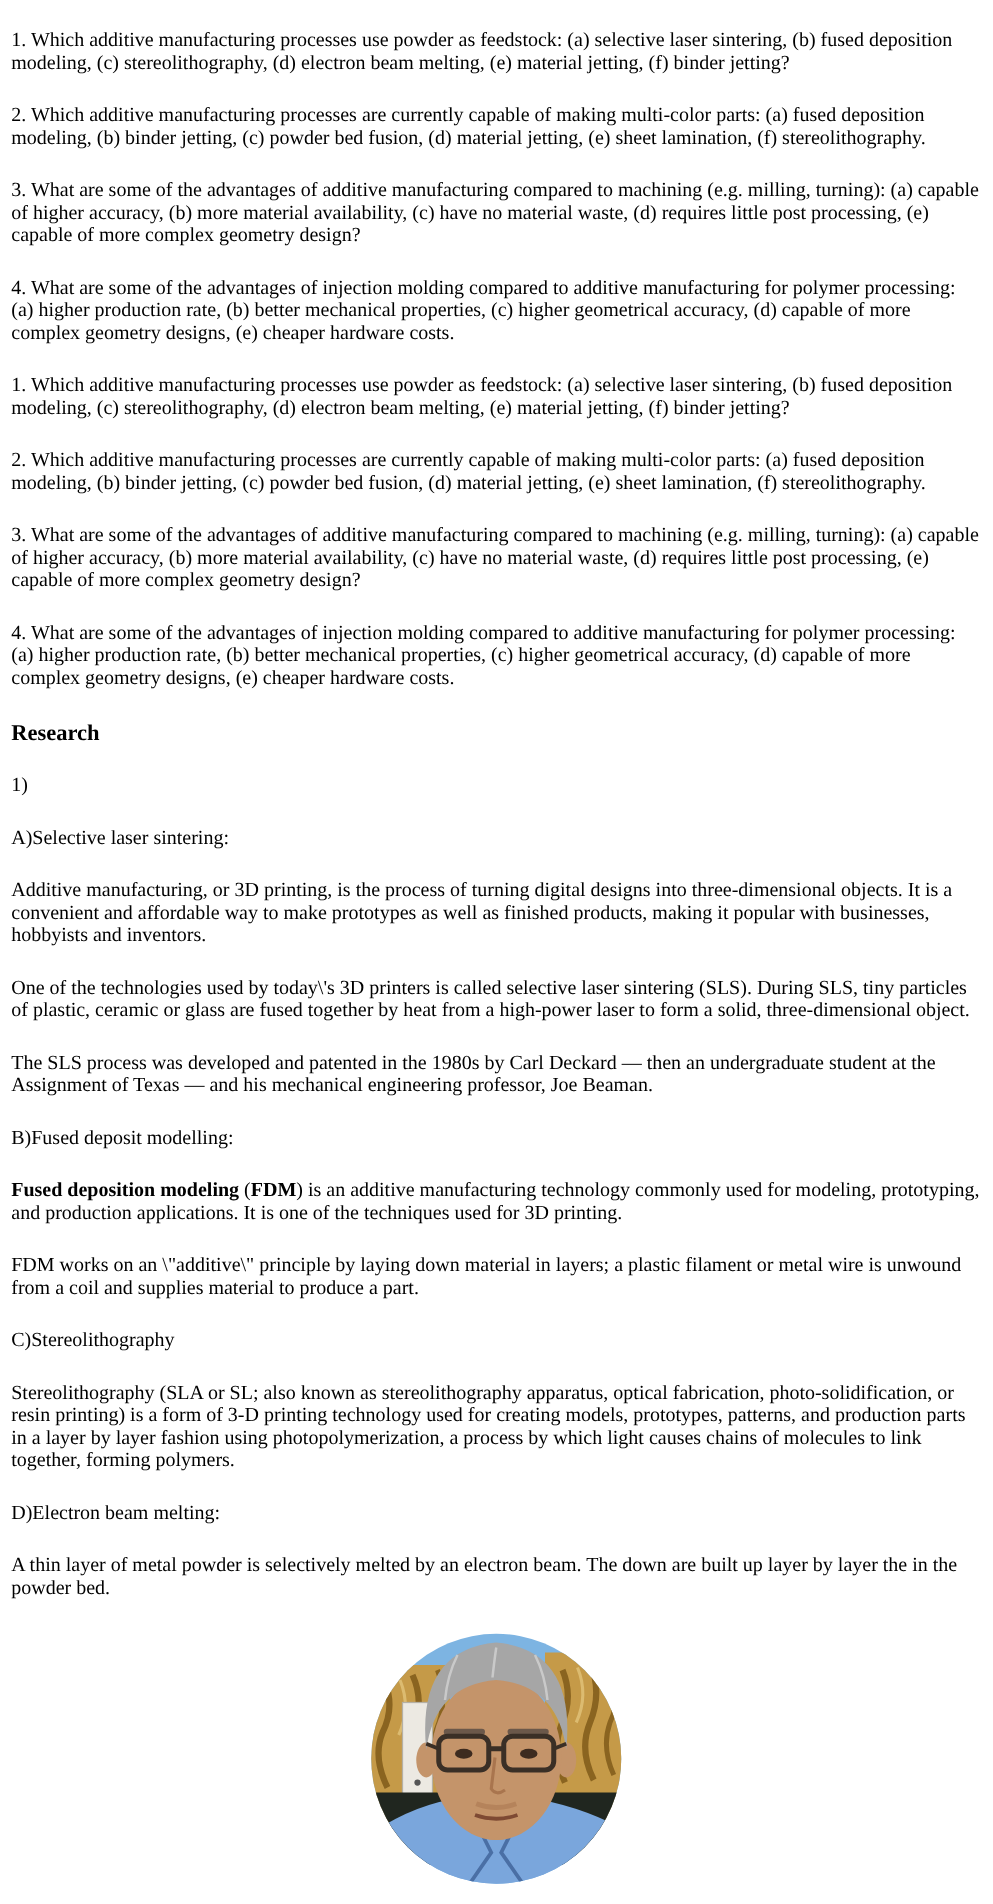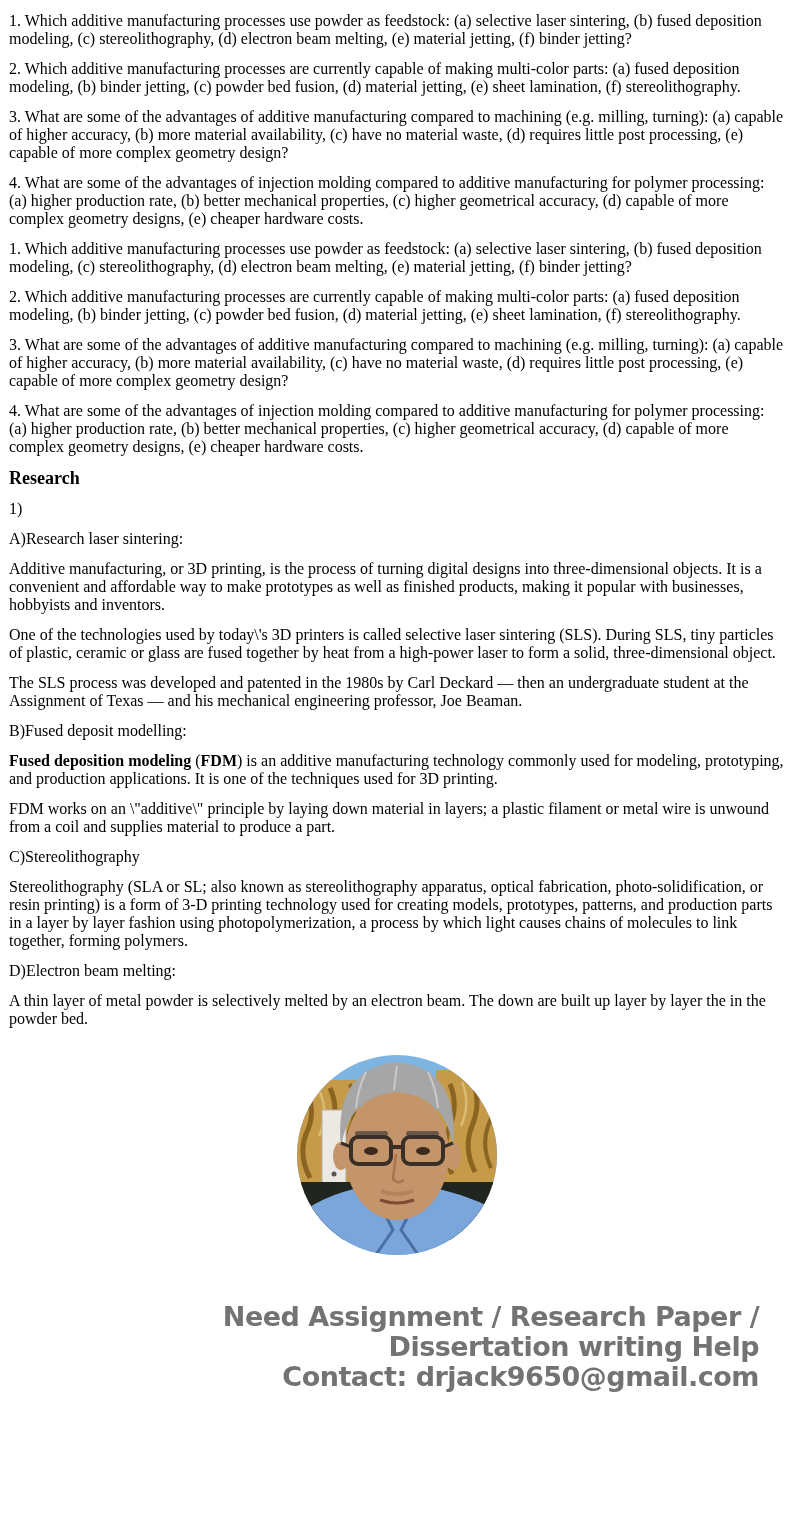--- a/index.html
+++ b/index.html
@@ -7,21 +7,21 @@
   body {
     width: 794px;
     min-height: 1523px;
     background: #ffffff;
     color: #000000;
     font-family: "Liberation Serif", serif;
     font-size: 16px;
     line-height: 18px;
   }
   .doc { padding: 0 9px; }
-  .doc p { margin: 12px 0; }
+  .doc p { margin: 24px 0; }
   .solution-heading {
     font-weight: bold;
     font-size: 18px;
     line-height: 20px;
   }
   .avatar-wrap {
     width: 202px;
     height: 202px;
     margin: 26px auto 0 auto;
   }
@@ -54,21 +54,21 @@
     <p>1. Which additive manufacturing processes use powder as feedstock: (a) selective laser sintering, (b) fused deposition modeling, (c) stereolithography, (d) electron beam melting, (e) material jetting, (f) binder jetting?</p>
     <p>2. Which additive manufacturing processes are currently capable of making multi-color parts: (a) fused deposition modeling, (b) binder jetting, (c) powder bed fusion, (d) material jetting, (e) sheet lamination, (f) stereolithography.</p>
     <p>3. What are some of the advantages of additive manufacturing compared to machining (e.g. milling, turning): (a) capable of higher accuracy, (b) more material availability, (c) have no material waste, (d) requires little post processing, (e) capable of more complex geometry design?</p>
     <p>4. What are some of the advantages of injection molding compared to additive manufacturing for polymer processing: (a) higher production rate, (b) better mechanical properties, (c) higher geometrical accuracy, (d) capable of more complex geometry designs, (e) cheaper hardware costs.</p>
   </section>
 
   <section>
     <p class="solution-heading">Research</p>
     <p>1)</p>
 
-    <p>A)Research laser sintering:</p>
+    <p>A)Selective laser sintering:</p>
     <p>Additive manufacturing, or 3D printing, is the process of turning digital designs into three-dimensional objects. It is a convenient and affordable way to make prototypes as well as finished products, making it popular with businesses, hobbyists and inventors.</p>
     <p>One of the technologies used by today\'s 3D printers is called selective laser sintering (SLS). During SLS, tiny particles of plastic, ceramic or glass are fused together by heat from a high-power laser to form a solid, three-dimensional object.</p>
     <p>The SLS process was developed and patented in the 1980s by Carl Deckard — then an undergraduate student at the Assignment of Texas — and his mechanical engineering professor, Joe Beaman.</p>
 
     <p>B)Fused deposit modelling:</p>
     <p><strong>Fused deposition modeling</strong><span> (</span><strong>FDM</strong><span>) is an additive manufacturing technology commonly used for modeling, prototyping, and production applications. It is one of the techniques used for 3D printing.</span></p>
     <p>FDM works on an \"additive\" principle by laying down material in layers; a plastic filament or metal wire is unwound from a coil and supplies material to produce a part.</p>
 
     <p>C)Stereolithography</p>
     <p>Stereolithography (SLA or SL; also known as stereolithography apparatus, optical fabrication, photo-solidification, or resin printing) is a form of 3-D printing technology used for creating models, prototypes, patterns, and production parts in a layer by layer fashion using photopolymerization, a process by which light causes chains of molecules to link together, forming polymers.</p>

